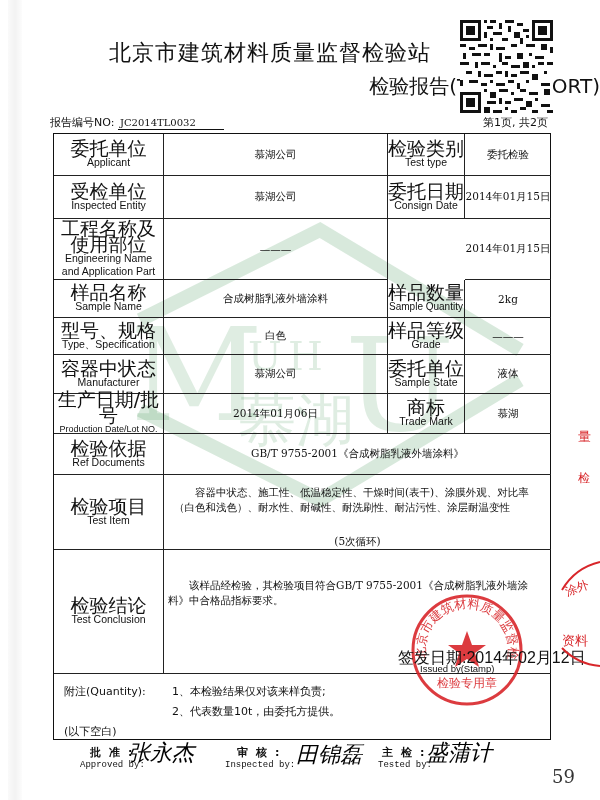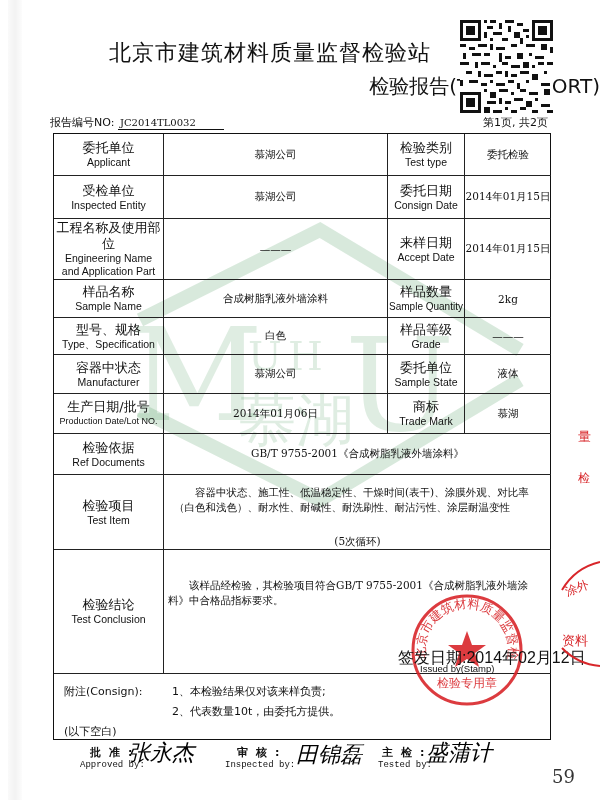--- a/index.html
+++ b/index.html
@@ -12,21 +12,21 @@
   .title2 { position:absolute; left:0; width:600px; top:73px; text-align:right; font-size:20px; }
   .title2 span { display:inline-block; margin-left:-50px; }
   .qr { position:absolute; left:460px; top:20px; width:93px; height:93px; }
   .report-no { position:absolute; left:50px; top:115px; font-size:11px; }
   .report-no .val { font-family:"DejaVu Serif", serif; font-size:10px; border-bottom:1px solid #111; padding:0 28px 1px 2px; }
   .page-no { position:absolute; right:52px; top:115px; font-size:11px; }
 
   .tbl { position:absolute; left:53px; top:133px; width:498px; height:607px; border:1.5px solid #111; box-sizing:border-box; }
   .cell { position:absolute; box-sizing:border-box; border-right:1px solid #222; border-bottom:1px solid #222;
           display:flex; flex-direction:column; align-items:center; justify-content:center; text-align:center; }
-  .lbl-cn { font-size:13px; line-height:16px; }
+  .lbl-cn { font-size:19px; line-height:16px; }
   .lbl-en { font-family:"Liberation Sans", sans-serif; font-size:10.5px; line-height:13px; }
   .val { font-family:"DejaVu Serif", serif; font-size:10.5px; }
   .noright { border-right:none; }
   .para { font-family:"DejaVu Serif", serif; font-size:10.5px; line-height:15px; text-align:left; padding:0 10px; }
 
   .watermark { position:absolute; left:120px; top:210px; width:420px; height:300px; pointer-events:none; }
 
   .remarks { position:absolute; left:10px; top:8px; font-size:11px; line-height:20px; }
   .remarks .rm-lbl { display:inline-block; width:108px; }
   .remarks .rm-ind { display:inline-block; width:108px; }
@@ -117,24 +117,20 @@
     <div class="lbl-cn">委托日期</div>
     <div class="lbl-en">Consign Date</div>
   </div>
   <div class="cell val noright" style="left:411px;top:42px;width:86px;height:43px">2014年01月15日</div>
 
   <div class="cell" style="left:0;top:85px;width:110px;height:61px">
     <div class="lbl-cn">工程名称及使用部位</div>
     <div class="lbl-en" style="padding:0 4px">Engineering Name and Application Part</div>
   </div>
   <div class="cell val" style="left:110px;top:85px;width:224px;height:61px">———</div>
-  <div class="cell" style="left:334px;top:85px;width:77px;height:61px">
-    <div class="lbl-cn">来样日期</div>
-    <div class="lbl-en">Accept Date</div>
-  </div>
   <div class="cell val noright" style="left:411px;top:85px;width:86px;height:61px">2014年01月15日</div>
 
   <div class="cell" style="left:0;top:146px;width:110px;height:38px">
     <div class="lbl-cn">样品名称</div>
     <div class="lbl-en">Sample Name</div>
   </div>
   <div class="cell val" style="left:110px;top:146px;width:224px;height:38px">合成树脂乳液外墙涂料</div>
   <div class="cell" style="left:334px;top:146px;width:77px;height:38px">
     <div class="lbl-cn">样品数量</div>
     <div class="lbl-en" style="font-size:10px">Sample Quantity</div>
@@ -192,21 +188,21 @@
   <div class="cell" style="left:0;top:416px;width:110px;height:124px">
     <div class="lbl-cn">检验结论</div>
     <div class="lbl-en">Test Conclusion</div>
   </div>
   <div class="cell noright" style="left:110px;top:416px;width:387px;height:124px;justify-content:flex-start;align-items:stretch;padding-top:28px">
     <div class="para" style="padding:0 8px 0 4px">　　该样品经检验，其检验项目符合GB/T 9755-2001《合成树脂乳液外墙涂料》中合格品指标要求。</div>
   </div>
 
   <div style="position:absolute;left:0;top:540px;width:496px;height:66px">
     <div class="remarks">
-      <div><span class="rm-lbl">附注(Consign):</span><span>1、本检验结果仅对该来样负责;</span></div>
+      <div><span class="rm-lbl">附注(Quantity):</span><span>1、本检验结果仅对该来样负责;</span></div>
       <div><span class="rm-ind"></span><span>2、代表数量10t，由委托方提供。</span></div>
       <div>(以下空白)</div>
     </div>
   </div>
 </div>
 
 <svg class="stamp" viewBox="0 0 114 114">
   <defs>
     <path id="arcTop" d="M 16 66 A 42 42 0 1 1 98 66"></path>
   </defs>

